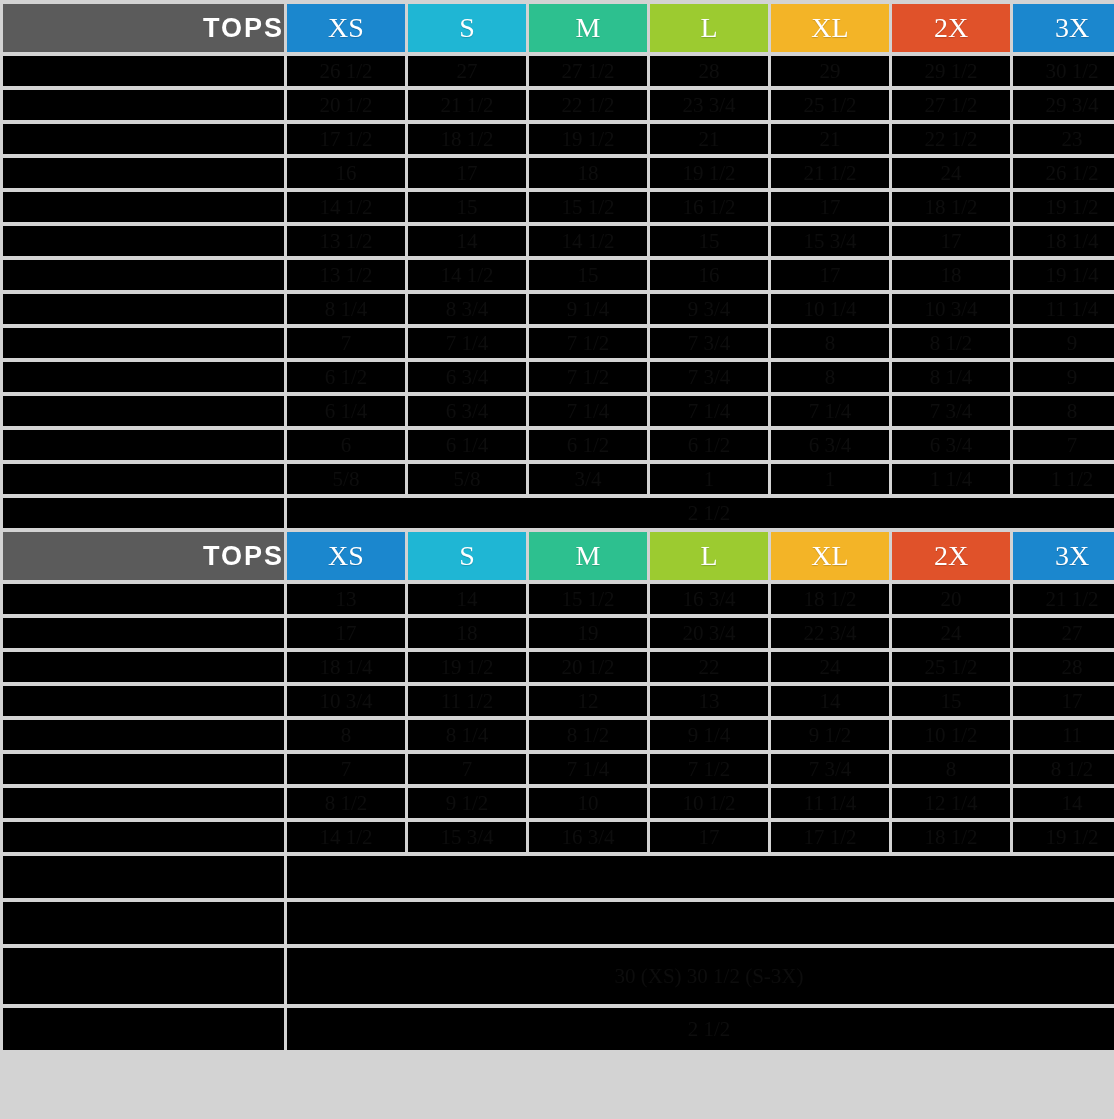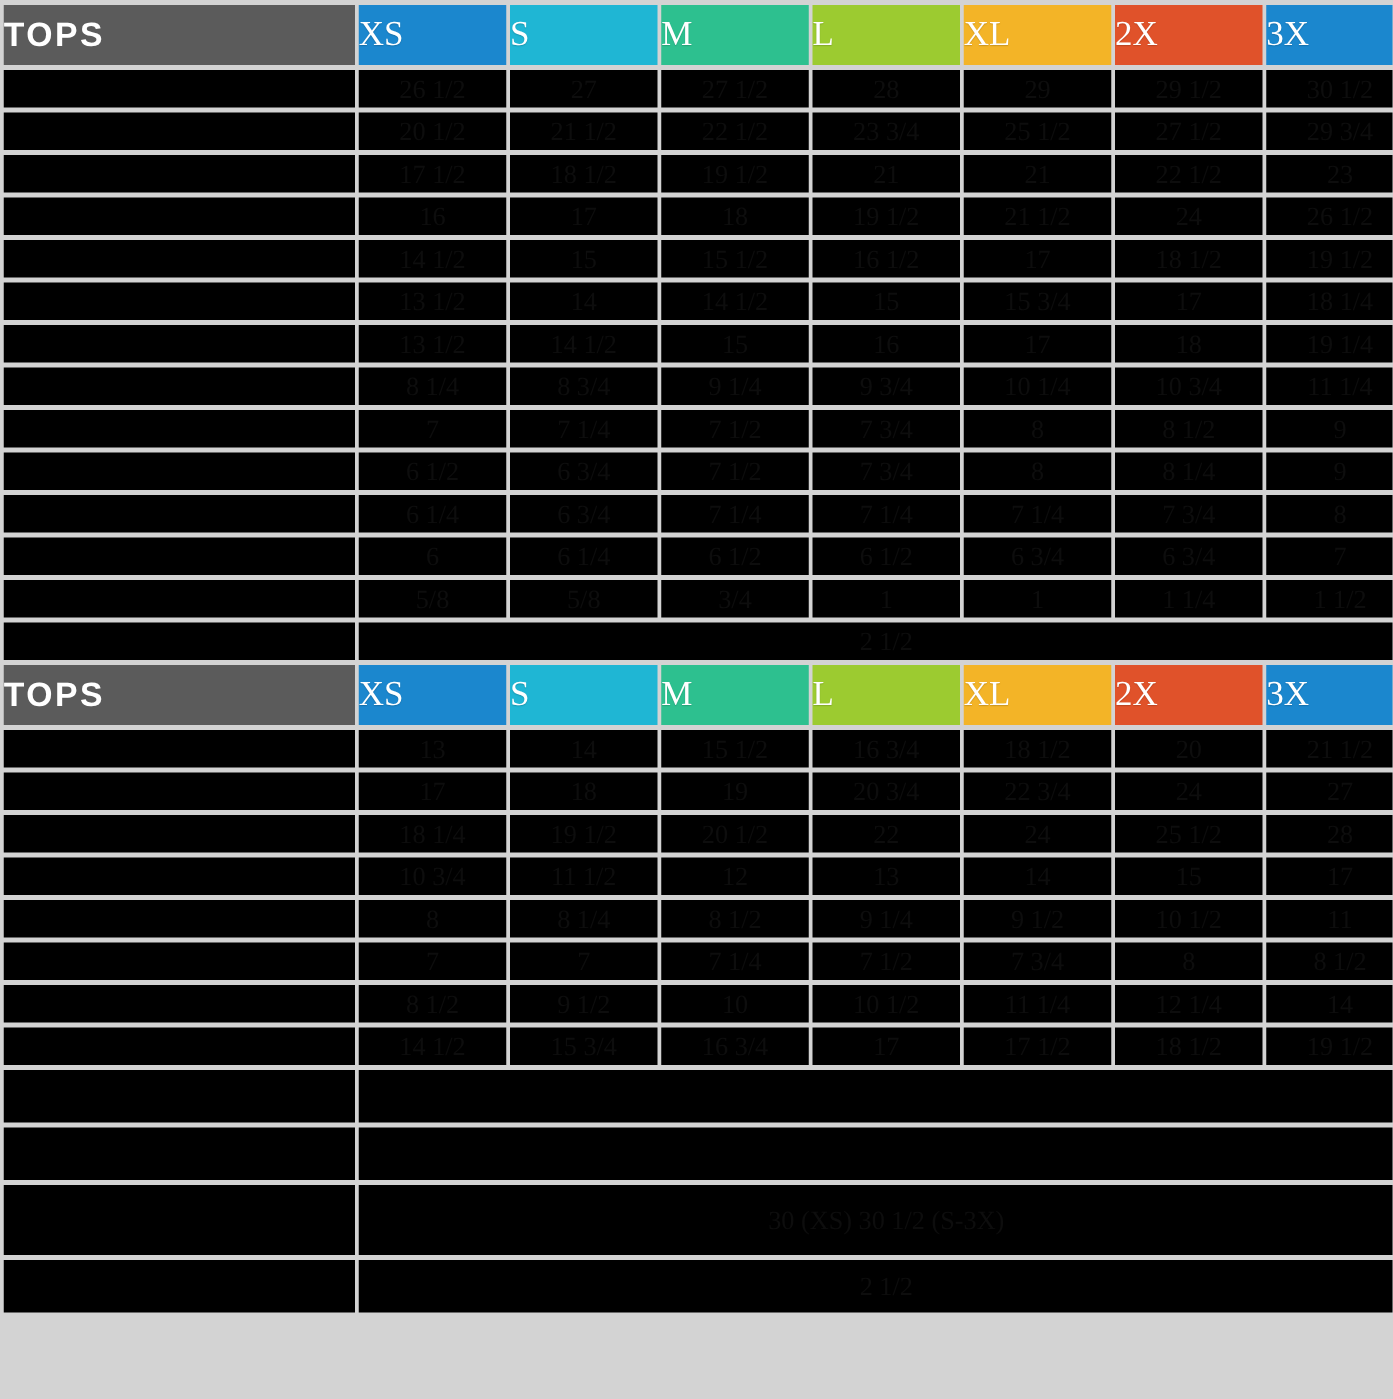--- a/index.html
+++ b/index.html
@@ -25,29 +25,29 @@
   col.c-size{width:118px;}
 
   
   .sec-head{
     background:#5b5b5b;
     color:#ffffff;
     font-family:"Liberation Sans", sans-serif;
     font-weight:bold;
     font-size:27px;
     letter-spacing:2px;
-    text-align:left;
+    text-align:right;
     height:48px;
     vertical-align:middle;
   }
   .size-head{
     color:#ffffff;
     font-family:"Liberation Serif", serif;
     font-size:28px;
-    text-align:left;
+    text-align:center;
     height:48px;
     vertical-align:middle;
     text-shadow:0 1px 1px rgba(0,0,0,.18);
   }
 
   
   .lbl{
     background:#000000;
     height:30px;
     vertical-align:middle;

